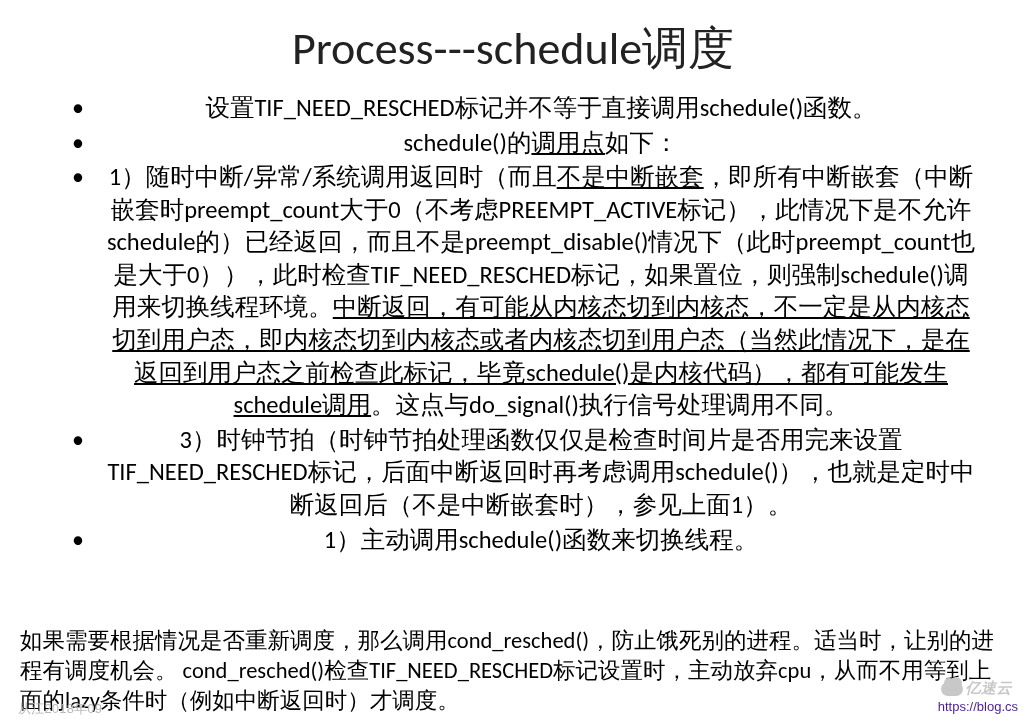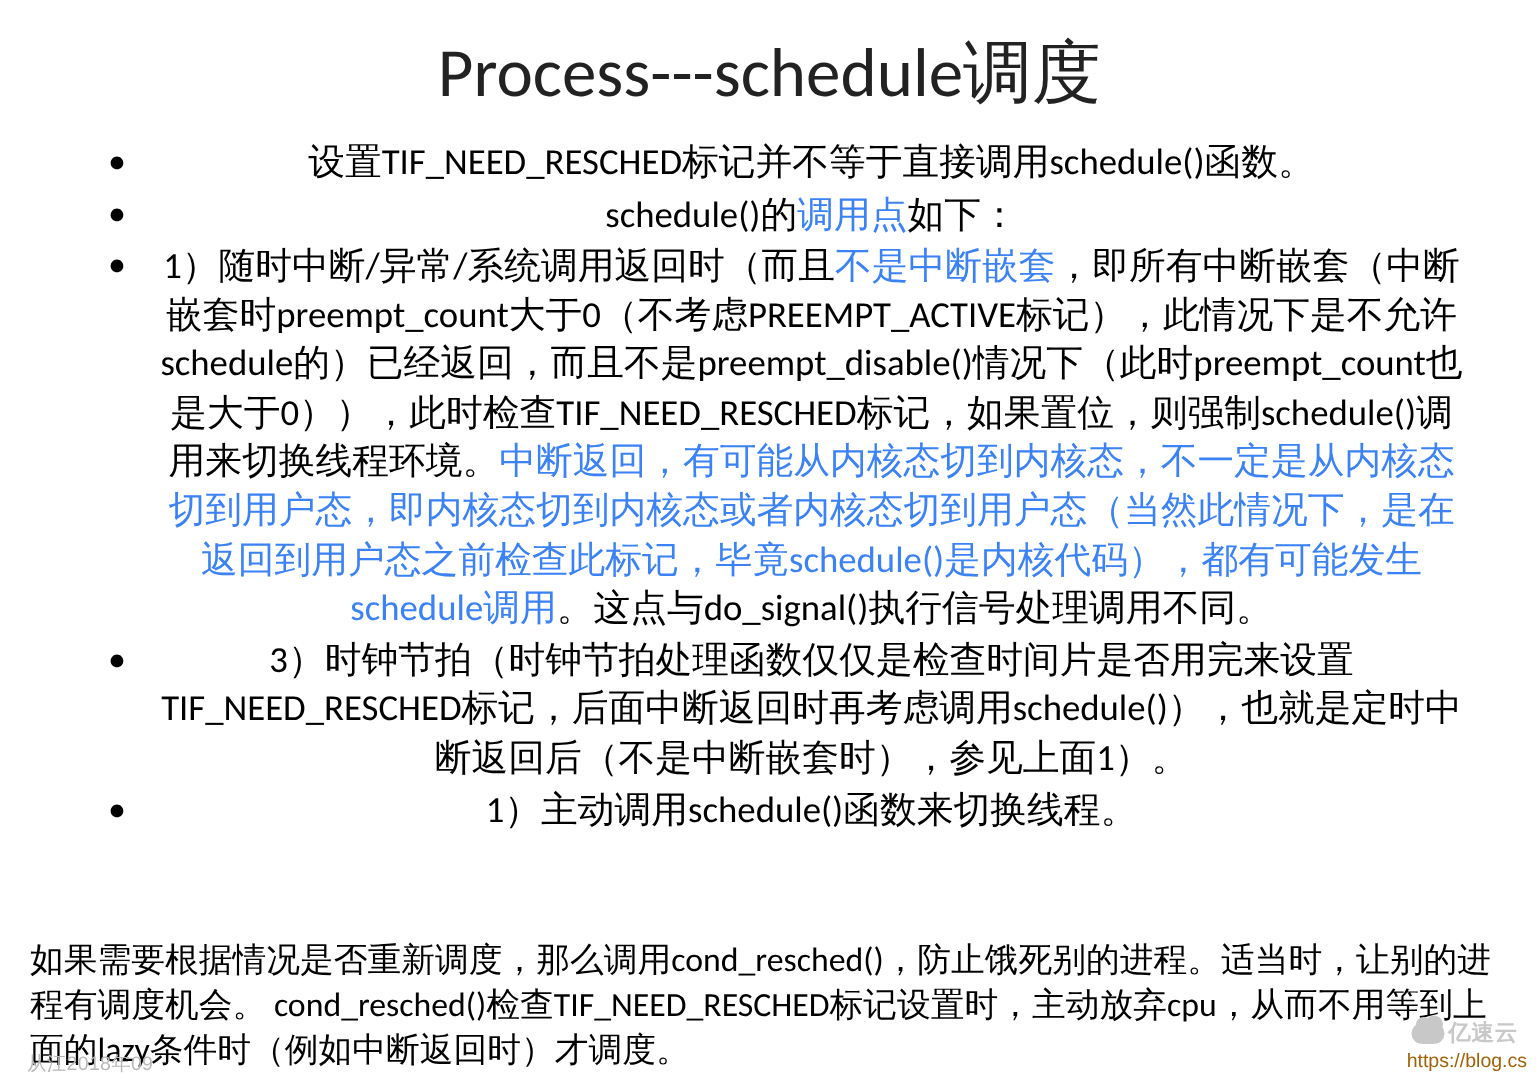--- a/index.html
+++ b/index.html
@@ -29,21 +29,21 @@
   .body ul { list-style: none; }
   .body li { position: relative; padding-left: 30px; margin-bottom: 2px; text-align: center; }
   .body li::before {
     content: "•";
     position: absolute;
     left: 0;
     top: 0;
     color: #000;
     font-size: 24px;
   }
-  .red { color: #3b82f6; }
+  .red { color: #000000; text-decoration: underline; }
   .footer {
     position: absolute;
     left: 20px;
     right: 20px;
     bottom: 10px;
     font-size: 22.5px;
     color: #000;
     line-height: 1.33;
   }
   .watermark-left {
@@ -54,35 +54,36 @@
     color: #b8b8b8;
     font-family: Arial, sans-serif;
     letter-spacing: 0.2px;
     text-align: center;
   }
   .watermark-right {
     position: absolute;
     right: 8px;
     bottom: 12px;
     font-size: 13px;
-    color: #a16207;
+    color: #4c1d95;
     font-family: Arial, sans-serif;
   }
   .watermark-logo {
     position: absolute;
     right: 14px;
     bottom: 28px;
     font-size: 15px;
     color: #c8c8c8;
     font-family: Arial, sans-serif;
     font-weight: bold;
     letter-spacing: 0.5px;
     display: flex;
     align-items: center;
     gap: 3px;
+    font-style: italic;
   }
   .watermark-logo .cloud {
     width: 22px; height: 14px;
     background: #c8c8c8;
     border-radius: 8px;
     position: relative;
     display: inline-block;
   }
   .watermark-logo .cloud::before,
   .watermark-logo .cloud::after {

